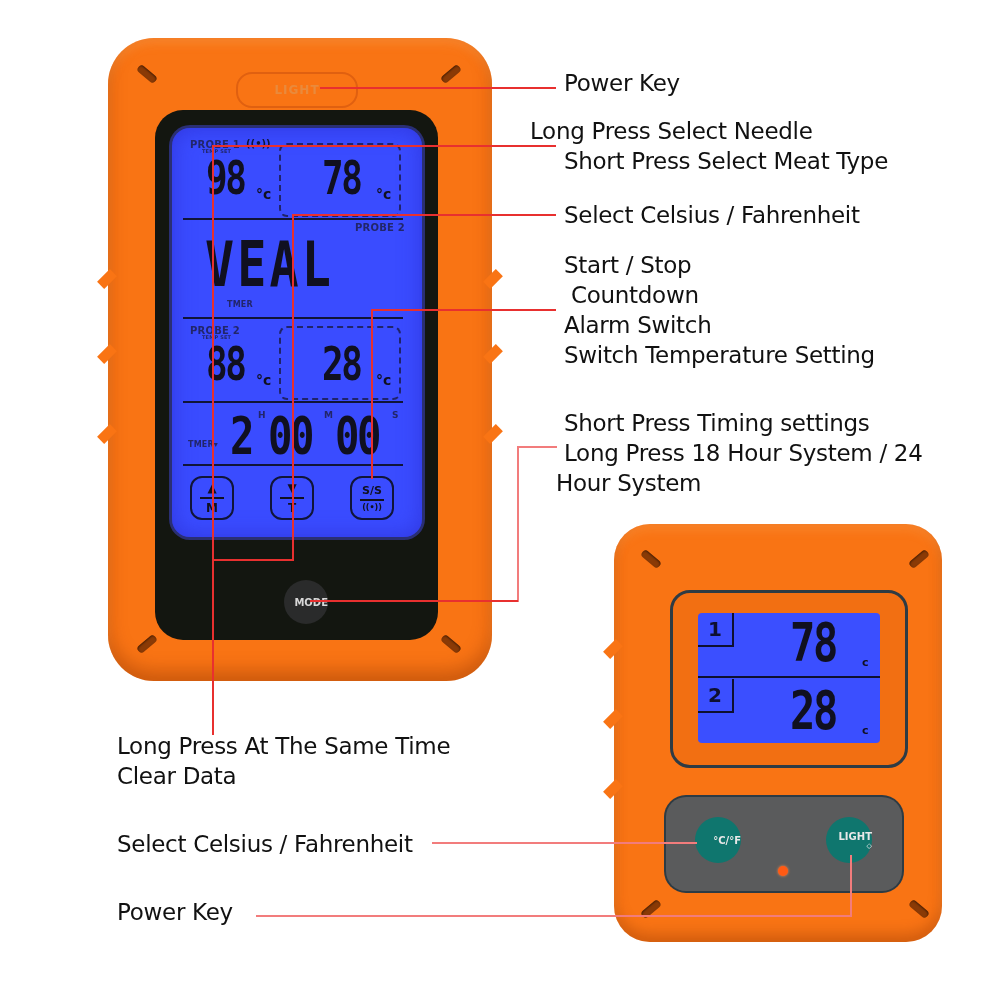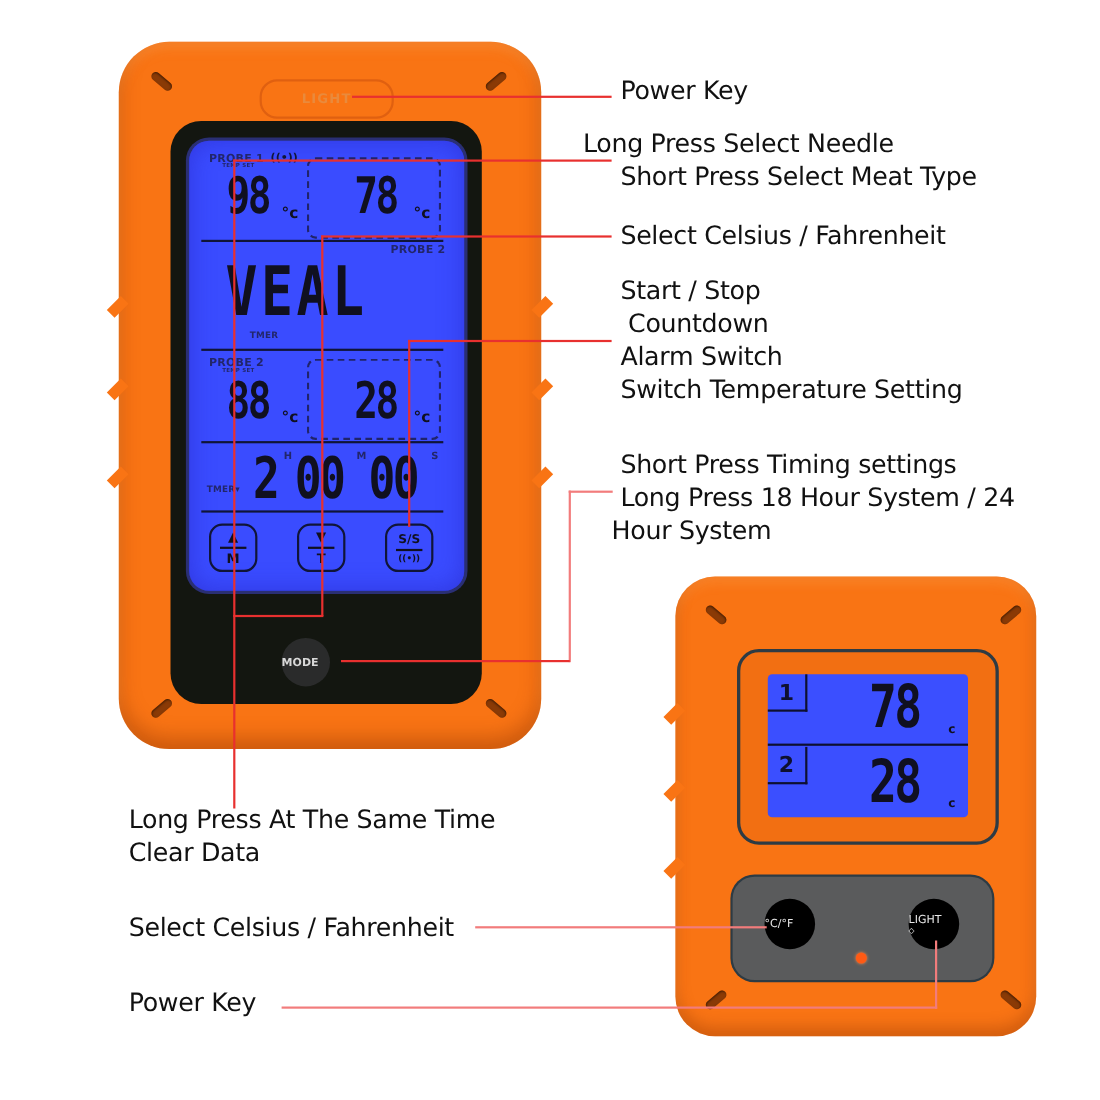--- a/index.html
+++ b/index.html
@@ -16,30 +16,30 @@
   .bezel { left:155px; top:110px; width:283px; height:530px; background:#131610; border-radius:28px; }
   .lcd { left:172px; top:128px; width:250px; height:409px; background:#3a4cff; border-radius:18px;
     box-shadow: inset 0 0 22px rgba(40,40,200,0.6), 0 0 0 3px #2a2f74; }
   .tiny { font-size:10px; color:#22266a; font-weight:bold; letter-spacing:0.2px; }
   .seg { font-family:"DejaVu Sans Mono", monospace; color:#101020; font-weight:bold; letter-spacing:-3px; transform:scaleX(0.78); transform-origin:left top; }
   .unit { font-size:14px; color:#101020; font-weight:bold; }
   .dash-box { border:2px dashed #20246a; border-radius:8px; }
   .hline { height:2px; background:#101538; }
   .lcd-btn { width:40px; height:40px; border:2px solid #101538; border-radius:12px; display:flex; flex-direction:column; align-items:center; justify-content:center; color:#101020; font-size:12px; font-weight:bold; }
   .lcd-btn .bar { width:24px; height:2px; background:#101020; margin:2px 0; }
-  .mode-btn { left:256px; top:580px; width:44px; height:44px; border-radius:50%; background:#2a2b2b; color:#d8d8d8; font-size:10px; font-weight:bold; display:flex; align-items:center; justify-content:flex-start; }
+  .mode-btn { left:284px; top:580px; width:44px; height:44px; border-radius:50%; background:#2a2b2b; color:#d8d8d8; font-size:10px; font-weight:bold; display:flex; align-items:center; justify-content:flex-end; }
 
   
   .dev-small { left:614px; top:524px; width:328px; height:418px; background:#f97414; border-radius:36px;
     box-shadow: inset 0 -8px 14px rgba(120,40,0,0.3), inset 0 6px 10px rgba(255,170,90,0.3); }
   .s-screen-frame { left:670px; top:590px; width:232px; height:172px; border:3px solid #2e3b44; border-radius:20px; background:#f26f12; }
   .s-lcd { left:698px; top:613px; width:182px; height:130px; background:#3b4fff; border-radius:4px; }
   .s-num-box { width:34px; height:32px; border-right:2px solid #0e1030; border-bottom:2px solid #0e1030; color:#0e1030; font-weight:bold; font-size:20px; display:flex; align-items:center; justify-content:center; }
   .s-ctrl { left:666px; top:797px; width:236px; height:94px; background:#5a5b5c; border-radius:20px; box-shadow:0 0 0 2px #2d3b44; }
-  .round-btn { width:46px; height:46px; border-radius:50%; background:#000000; color:#e8e8e8; font-size:10px; font-weight:normal; display:flex; flex-direction:column; align-items:flex-start; justify-content:center; }
+  .round-btn { width:46px; height:46px; border-radius:50%; background:#0f766e; color:#e8e8e8; font-size:10px; font-weight:bold; display:flex; flex-direction:column; align-items:flex-end; justify-content:center; }
   .led { left:778px; top:866px; width:10px; height:10px; border-radius:50%; background:#ff5a14; box-shadow:0 0 3px #ff8a4a; }
 
   
   .line { background:#e8302f; }
   .line-pink { background:#f27c7c; }
   .label { font-family:"DejaVu Sans", sans-serif; font-size:23px; color:#111; line-height:30px; white-space:nowrap; letter-spacing:-0.3px; }
 </style>
 </head>
 <body>
 

